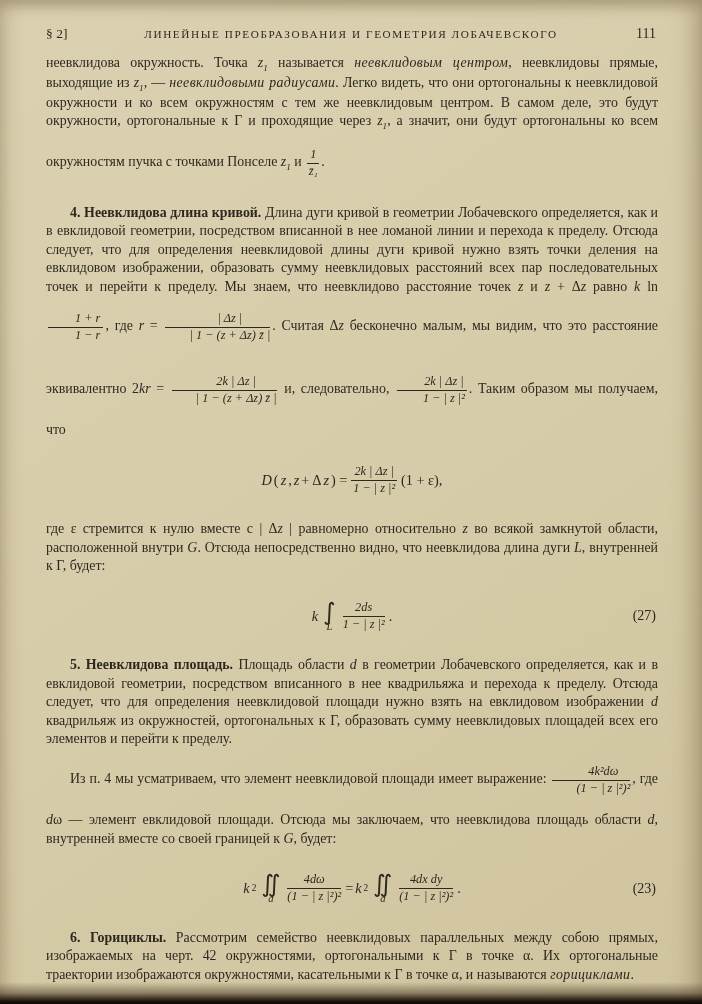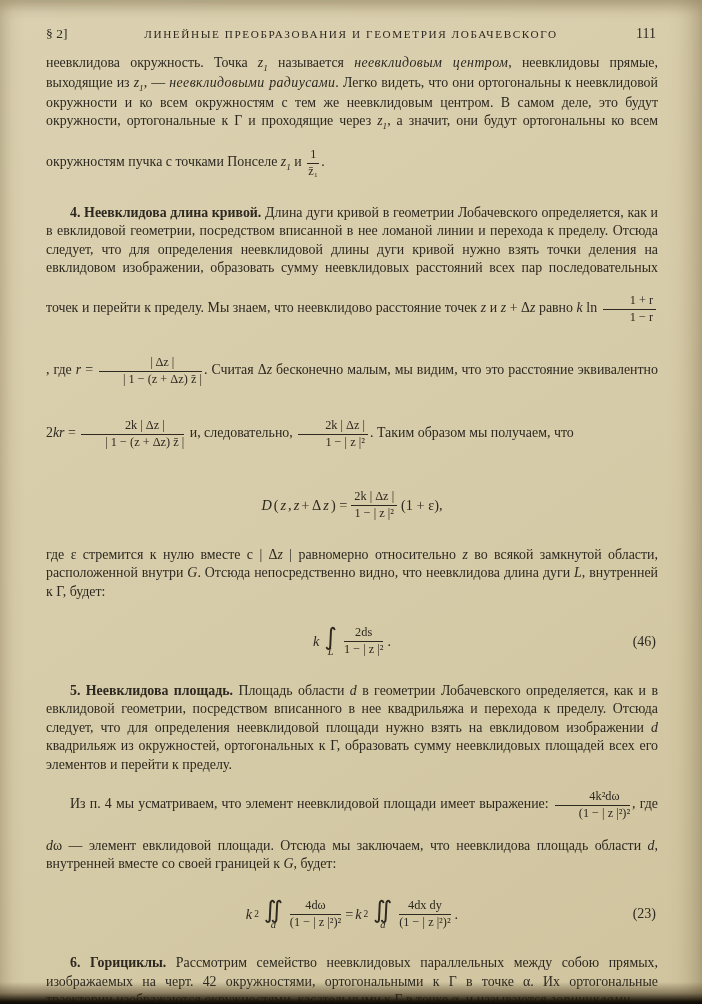--- a/index.html
+++ b/index.html
@@ -37,21 +37,21 @@
   p.para{margin:0;}
   p.para.indent{text-indent:24px;}
   p.para.space-before{margin-top:9px;}
   .bold{font-weight:bold;}
   .emph{font-style:italic;letter-spacing:.4px;}
   .var{font-style:italic;}
   sub{font-style:italic;font-size:.66em;}
   sup{font-size:.66em;}
   .frac{
     display:inline-block;vertical-align:middle;text-align:center;
-    font-size:12.3px;line-height:1.12;margin:16px 2px;
+    font-size:12.3px;line-height:1.12;font-style:italic;margin:16px 2px;
   }
   .frac .fn{display:block;border-bottom:1px solid #2d2820;padding:0 3px 1px;}
   .frac .fd{display:block;padding-top:1px;}
   .display-eq{position:relative;text-align:center;margin:9px 0;}
   .eq-inner{display:inline-flex;align-items:center;gap:2px;font-size:14.3px;}
   .eq-number{position:absolute;right:2px;top:50%;transform:translateY(-50%);font-size:14px;}
   .int{display:inline-flex;flex-direction:column;align-items:center;margin:0 3px;}
   .int .isym{font-family:"DejaVu Sans",sans-serif;font-size:24px;line-height:1;}
   .int .ilim{font-size:10.5px;font-style:italic;line-height:1;margin-top:-2px;}
 </style>
@@ -71,21 +71,21 @@
             <span class="fn">2k | Δz |</span>
             <span class="fd">1 − | z |²</span>
           </span> (1 + ε),</span></div>
       <p class="para">где ε стремится к нулю вместе с | Δ<span class="var">z</span> | равномерно относительно <span class="var">z</span> во всякой замкнутой области, расположенной внутри <span class="var">G</span>. Отсюда непосредственно видно, что неевклидова длина дуги <span class="var">L</span>, внутренней к Г, будет:</p>
       <div class="display-eq"><span class="eq-inner"><span class="var">k</span><span class="int">
             <span class="isym">∫</span>
             <span class="ilim">L</span>
           </span><span class="frac">
             <span class="fn">2ds</span>
             <span class="fd">1 − | z |²</span>
-          </span> .</span><span class="eq-number">(46)</span></div>
+          </span> .</span><span class="eq-number">(27)</span></div>
       <p class="para indent space-before"><span class="bold">5. Неевклидова площадь.</span> Площадь области <span class="var">d</span> в геометрии Лобачевского определяется, как и в евклидовой геометрии, посредством вписанного в нее квадрильяжа и перехода к пределу. Отсюда следует, что для определения неевклидовой площади нужно взять на евклидовом изображении <span class="var">d</span> квадрильяж из окружностей, ортогональных к Г, образовать сумму неевклидовых площадей всех его элементов и перейти к пределу.</p>
       <p class="para indent">Из п. 4 мы усматриваем, что элемент неевклидовой площади имеет выражение: <span class="frac"><span class="fn">4k²dω</span><span class="fd">(1 − | z |²)²</span></span>, где <span class="var">d</span>ω — элемент евклидовой площади. Отсюда мы заключаем, что неевклидова площадь области <span class="var">d</span>, внутренней вместе со своей границей к <span class="var">G</span>, будет:</p>
       <div class="display-eq"><span class="eq-inner"><span class="var">k</span><sup>2</sup><span class="int">
             <span class="isym">∬</span>
             <span class="ilim">d</span>
           </span><span class="frac">
             <span class="fn">4dω</span>
             <span class="fd">(1 − | z |²)²</span>
           </span> = <span class="var">k</span><sup>2</sup><span class="int">
             <span class="isym">∬</span>

